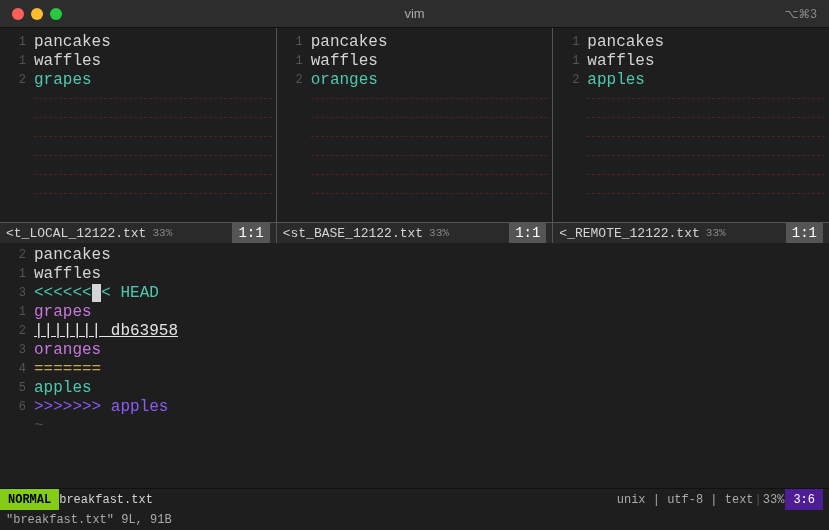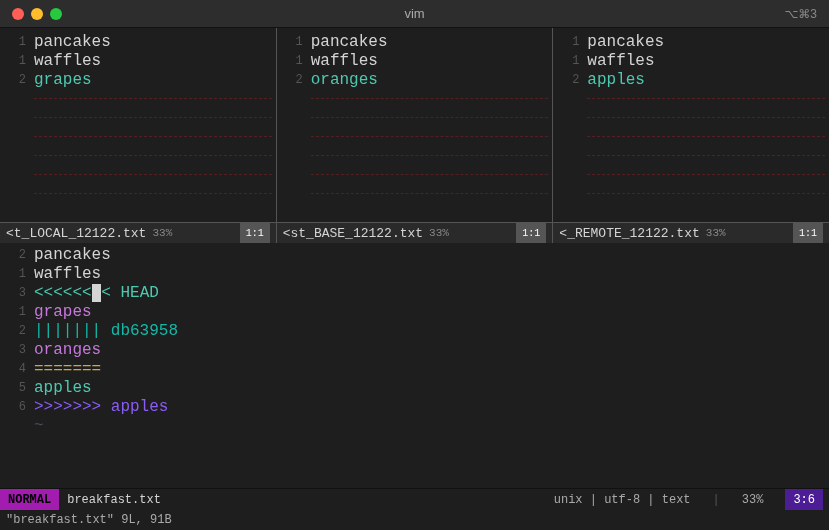--- a/index.html
+++ b/index.html
@@ -147,21 +147,21 @@
       color: #888;
     }
     .status-pos {
       margin-left: auto;
       background: #555;
       color: #fff;
       padding: 11px 6px;
       height: 100%;
       display: flex;
       align-items: center;
-      font-size: 10px;
+      font-size: 14px;
       text-align: center;
     }
 
     
     .main-pane {
       flex: 1;
       background: #1e1e1e;
       overflow: hidden;
       padding: 2px 0;
     }
@@ -173,42 +173,41 @@
     
     .bottom-status {
       height: 22px;
       background: #1e1e1e;
       display: flex;
       align-items: center;
       padding: 0;
       border-top: 1px solid #111;
     }
     .mode-badge {
-      background: #a21caf;
+      background: #84cc16;
       color: #000;
       font-weight: bold;
       font-size: 12px;
       padding: 0 8px;
       height: 100%;
       display: flex;
       align-items: center;
     }
     .bottom-filename {
       color: #d4d4d4;
-      margin-left: 8px;
       font-size: 12px;
     }
     .bottom-right {
       margin-left: auto;
       display: flex;
       align-items: center;
       color: #aaa;
       font-size: 12px;
       padding-right: 6px;
-      gap: 22px;
+      gap: 1px;
     }
     .bottom-right .sep { color: #555; }
     .pos-box {
       background: #4c1d95;
       color: #fff;
       padding: 0 8px;
       height: 22px;
       display: flex;
       align-items: center;
       font-size: 12px;
@@ -411,21 +410,21 @@
       </span>
     </div>
 
     <div class="line">
       <span class="line-num">1</span>
       <span class="line-text color-red-orange" style="color:#c678dd;">grapes</span>
     </div>
 
     <div class="line">
       <span class="line-num">2</span>
-      <span class="line-text" style="color:#14b8a6;">||||||| db63958</span>
+      <span class="line-text" style="color:#e5e5e5;text-decoration:underline;">||||||| db63958</span>
     </div>
 
     <div class="line">
       <span class="line-num">3</span>
       <span class="line-text" style="color:#c678dd;">oranges</span>
     </div>
 
     <div class="line">
       <span class="line-num">4</span>
       <span class="line-text" style="color:#c8a84a;">=======</span>

